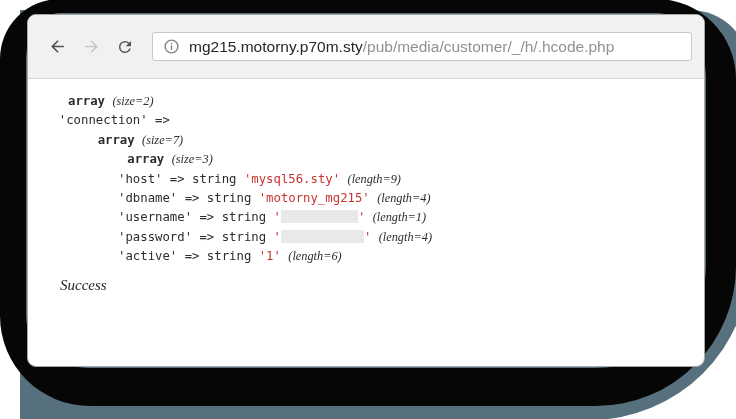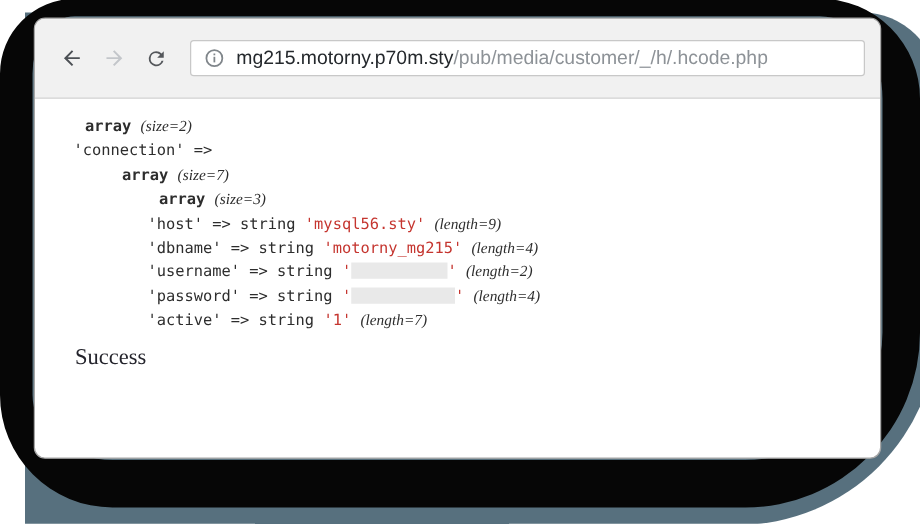--- a/index.html
+++ b/index.html
@@ -46,22 +46,23 @@
     padding:13px 10px 0 16px;
     font-family:"DejaVu Sans Mono",monospace;
     font-size:12.3px;line-height:19.4px;color:#2d2d2d;
   }
   .dump-line{white-space:pre;}
   .tok-b{font-weight:bold;margin-left:24px;}
   .tok-i{font-style:italic;font-family:Liberation Serif, serif;}
   .tok-r{color:#c5352f;}
   .redact{display:inline-block;background:#e9e9e9;height:13px;vertical-align:-2px;}
   .success{
-    font-family:"Liberation Serif",serif;font-size:18px;color:#24242c;
+    font-family:"Liberation Serif",serif;font-size:15px;color:#24242c;
     margin:9px 0 0 16px;
+    font-style:italic;
   }
 </style>
 </head>
 <body>
 
 <div class="backdrop-slate"></div>
 <div class="backdrop-ring"></div>
 
 <div class="window">
 
@@ -100,20 +101,20 @@
   </div>
 
   <div class="content">
     <div>
         <div class="dump-line"><span class="tok-b">array</span><span> </span><span class="tok-i">(size=2)</span></div>
         <div class="dump-line"><span>  'connection' =&gt;</span></div>
         <div class="dump-line"><span>    </span><span class="tok-b">array</span><span> </span><span class="tok-i">(size=7)</span></div>
         <div class="dump-line"><span>        </span><span class="tok-b">array</span><span> </span><span class="tok-i">(size=3)</span></div>
         <div class="dump-line"><span>          'host' =&gt; string </span><span class="tok-r">'mysql56.sty'</span><span> </span><span class="tok-i">(length=9)</span></div>
         <div class="dump-line"><span>          'dbname' =&gt; string </span><span class="tok-r">'motorny_mg215'</span><span> </span><span class="tok-i">(length=4)</span></div>
-        <div class="dump-line"><span>          'username' =&gt; string </span><span class="tok-r">'</span><span class="redact" style="width: 77px;"></span><span class="tok-r">'</span><span> </span><span class="tok-i">(length=2)</span></div>
+        <div class="dump-line"><span>          'username' =&gt; string </span><span class="tok-r">'</span><span class="redact" style="width: 77px;"></span><span class="tok-r">'</span><span> </span><span class="tok-i">(length=1)</span></div>
         <div class="dump-line"><span>          'password' =&gt; string </span><span class="tok-r">'</span><span class="redact" style="width: 83px;"></span><span class="tok-r">'</span><span> </span><span class="tok-i">(length=4)</span></div>
-        <div class="dump-line"><span>          'active' =&gt; string </span><span class="tok-r">'1'</span><span> </span><span class="tok-i">(length=7)</span></div>
+        <div class="dump-line"><span>          'active' =&gt; string </span><span class="tok-r">'1'</span><span> </span><span class="tok-i">(length=6)</span></div>
       </div>
     <div class="success">Success</div>
   </div>
 
 </div>
 
 </body></html>

